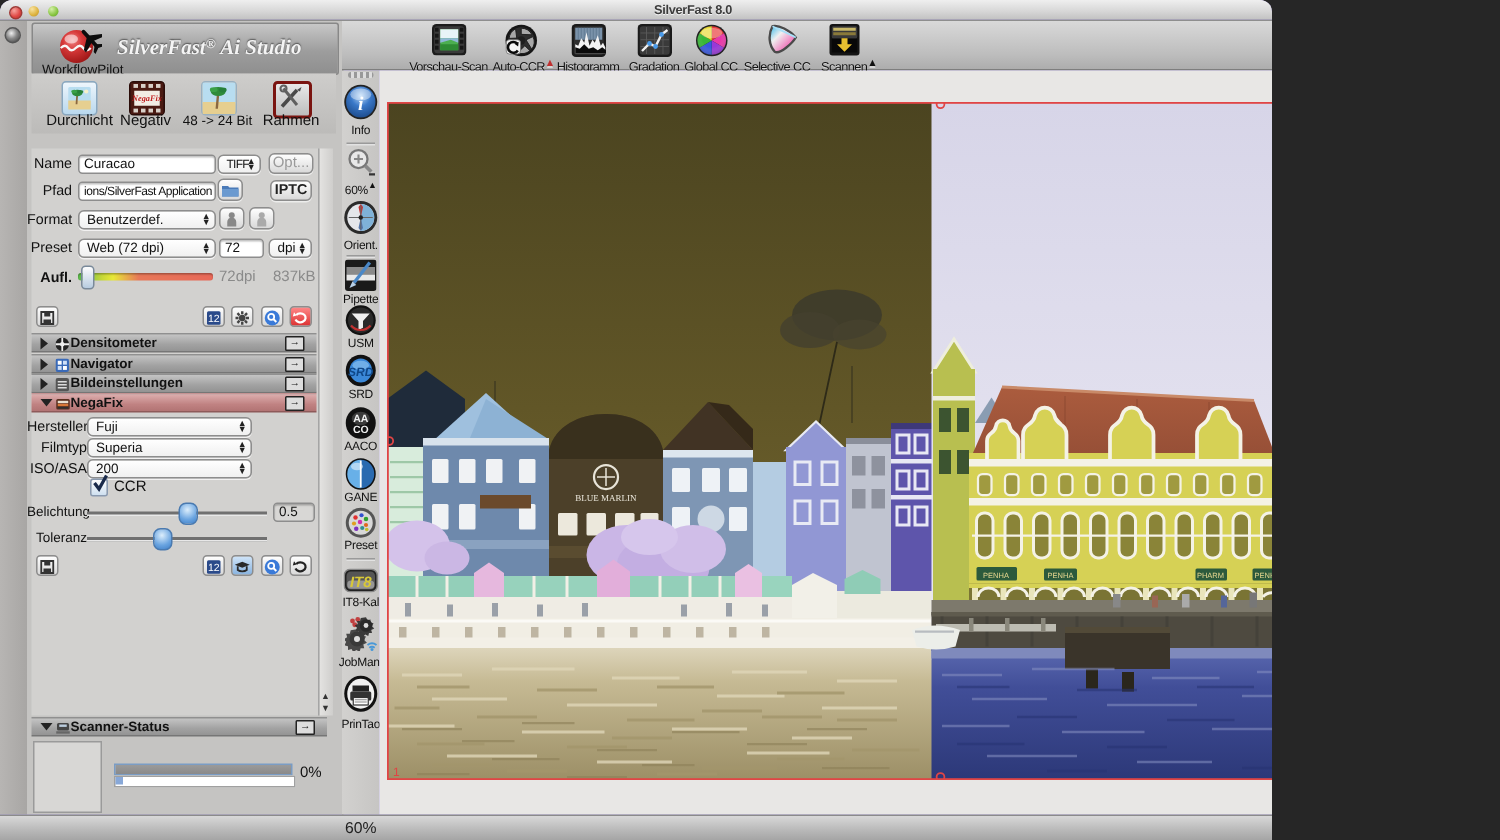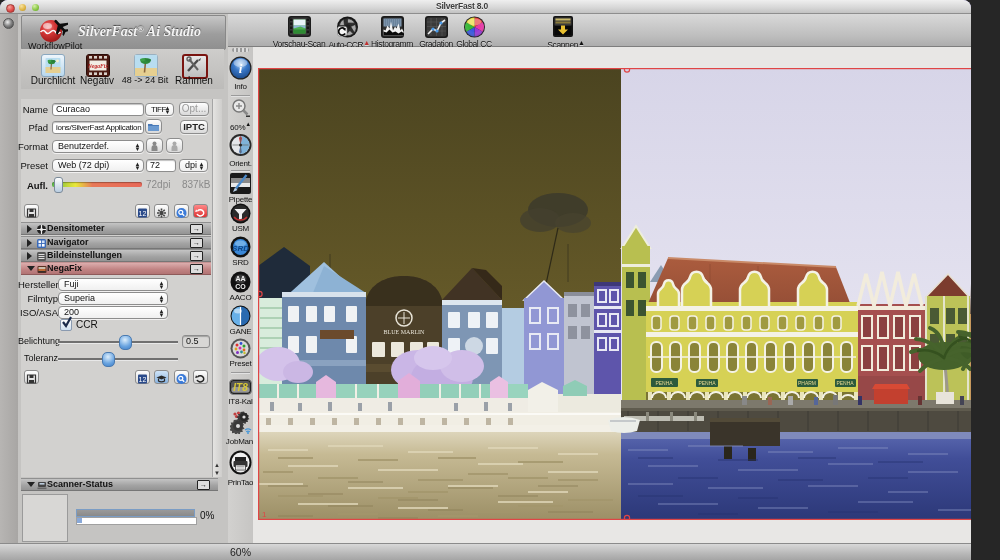--- a/index.html
+++ b/index.html
@@ -1,17 +1,17 @@
 <!DOCTYPE html>
 <html><head>
 <meta charset="utf-8">
 <style>
   html,body{margin:0;padding:0;}
   body{width:1000px;height:560px;background:#262626;font-family:"Liberation Sans",sans-serif;overflow:hidden;}
-  #win{position:absolute;left:0;top:0;width:971px;height:560px;border-radius:8px 8px 0 0;overflow:hidden;background:#c4b5fd;}
+  #win{position:absolute;left:0;top:0;width:848px;height:560px;border-radius:8px 8px 0 0;overflow:hidden;background:#c4b5fd;}
   .abs{position:absolute;}
   
   #titlebar{left:0;top:0;width:1000px;height:13px;background:linear-gradient(#efefef,#d6d6d6 60%,#c2c2c2);border-bottom:1px solid #8e8e8e;}
   .light{top:4px;width:7px;height:7px;border-radius:50%;}
   #title{left:0;top:1px;width:924px;text-align:center;font-size:8.5px;font-weight:bold;letter-spacing:-0.2px;color:#3c3c3c;text-shadow:0 1px 0 #f4f4f4;}
   
   #toolbar{left:228px;top:14px;width:772px;height:32px;background:linear-gradient(#d9d9d9,#bdbdbd 70%,#adadad);border-bottom:1px solid #7e7e7e;}
   .tbitem{top:0;height:33px;text-align:center;}
   .tblabel{position:absolute;top:25px;width:100%;font-size:8.5px;letter-spacing:-0.4px;color:#111;white-space:nowrap;text-shadow:0 1px 0 rgba(255,255,255,.5);}
   
@@ -419,20 +419,35 @@
             <path d="M11.5 11 L19.7 15.8 A9.5 9.5 0 0 1 11.5 20.5 z" fill="#9838d8"></path>
             <path d="M11.5 11 L11.5 20.5 A9.5 9.5 0 0 1 3.3 15.8 z" fill="#3858e0"></path>
             <path d="M11.5 11 L3.3 15.8 A9.5 9.5 0 0 1 3.3 6.2 z" fill="#38b838"></path>
             <path d="M11.5 11 L3.3 6.2 A9.5 9.5 0 0 1 11.5 1.5 z" fill="#e8d828"></path>
           </g>
           <circle cx="11.5" cy="11" r="9.5" fill="url(#gcc)"></circle>
           <ellipse cx="11.5" cy="6" rx="7" ry="3.5" fill="#fff" opacity=".35"></ellipse>
         </svg>
       <div class="tblabel">Global CC</div>
     </div>
+    <div class="abs tbitem" style="left:255px;width:70px;">
+      <svg class="abs" style="left:26px;top:2px;" width="24" height="22" viewBox="0 0 24 22">
+          <defs>
+            <linearGradient id="sc1" x1="0" y1="0" x2="1" y2="1">
+              <stop offset="0" stop-color="#30b8e8"></stop>
+              <stop offset="35%" stop-color="#f0f0f0"></stop>
+              <stop offset="70%" stop-color="#f080c0"></stop>
+              <stop offset="100%" stop-color="#e03060"></stop>
+            </linearGradient>
+          </defs>
+          <path d="M6 1.5 C3 7 3.5 14 7.5 18.5 C11 20.5 19.5 12.5 21.5 9 C17.5 4 10 0.5 6 1.5z" fill="url(#sc1)" stroke="#4a4a4a" stroke-width="1.6"></path>
+          <path d="M6 1.5 C10 3.5 16 6 21.5 9" fill="none" stroke="#a8e0f8" stroke-width="1.2"></path>
+        </svg>
+      <div class="tblabel">Selective CC</div>
+    </div>
     <div class="abs tbitem" style="left:300px;width:70px;">
       <svg class="abs" style="left:24px;top:2px;" width="22" height="22" viewBox="0 0 22 22">
           <rect x="1" y="0" width="20" height="21" rx="2" fill="#141414"></rect>
           <rect x="2.5" y="1.5" width="17" height="8" rx="1" fill="#3a3a3a"></rect>
           <rect x="3.5" y="2.5" width="15" height="2" fill="#c8b868"></rect>
           <rect x="3.5" y="5.5" width="15" height="2" fill="#8a7a3a"></rect>
           <rect x="2.5" y="10" width="17" height="9" fill="#080808"></rect>
           <path d="M11 18.5 l-5 -5 h3 v-4 h4 v4 h3 z" fill="#e8c030"></path>
         </svg>
       <div class="tblabel" style="left:3px;">Scannen<span style="color:#111;font-size:7px;vertical-align:3px;">▲</span></div>

